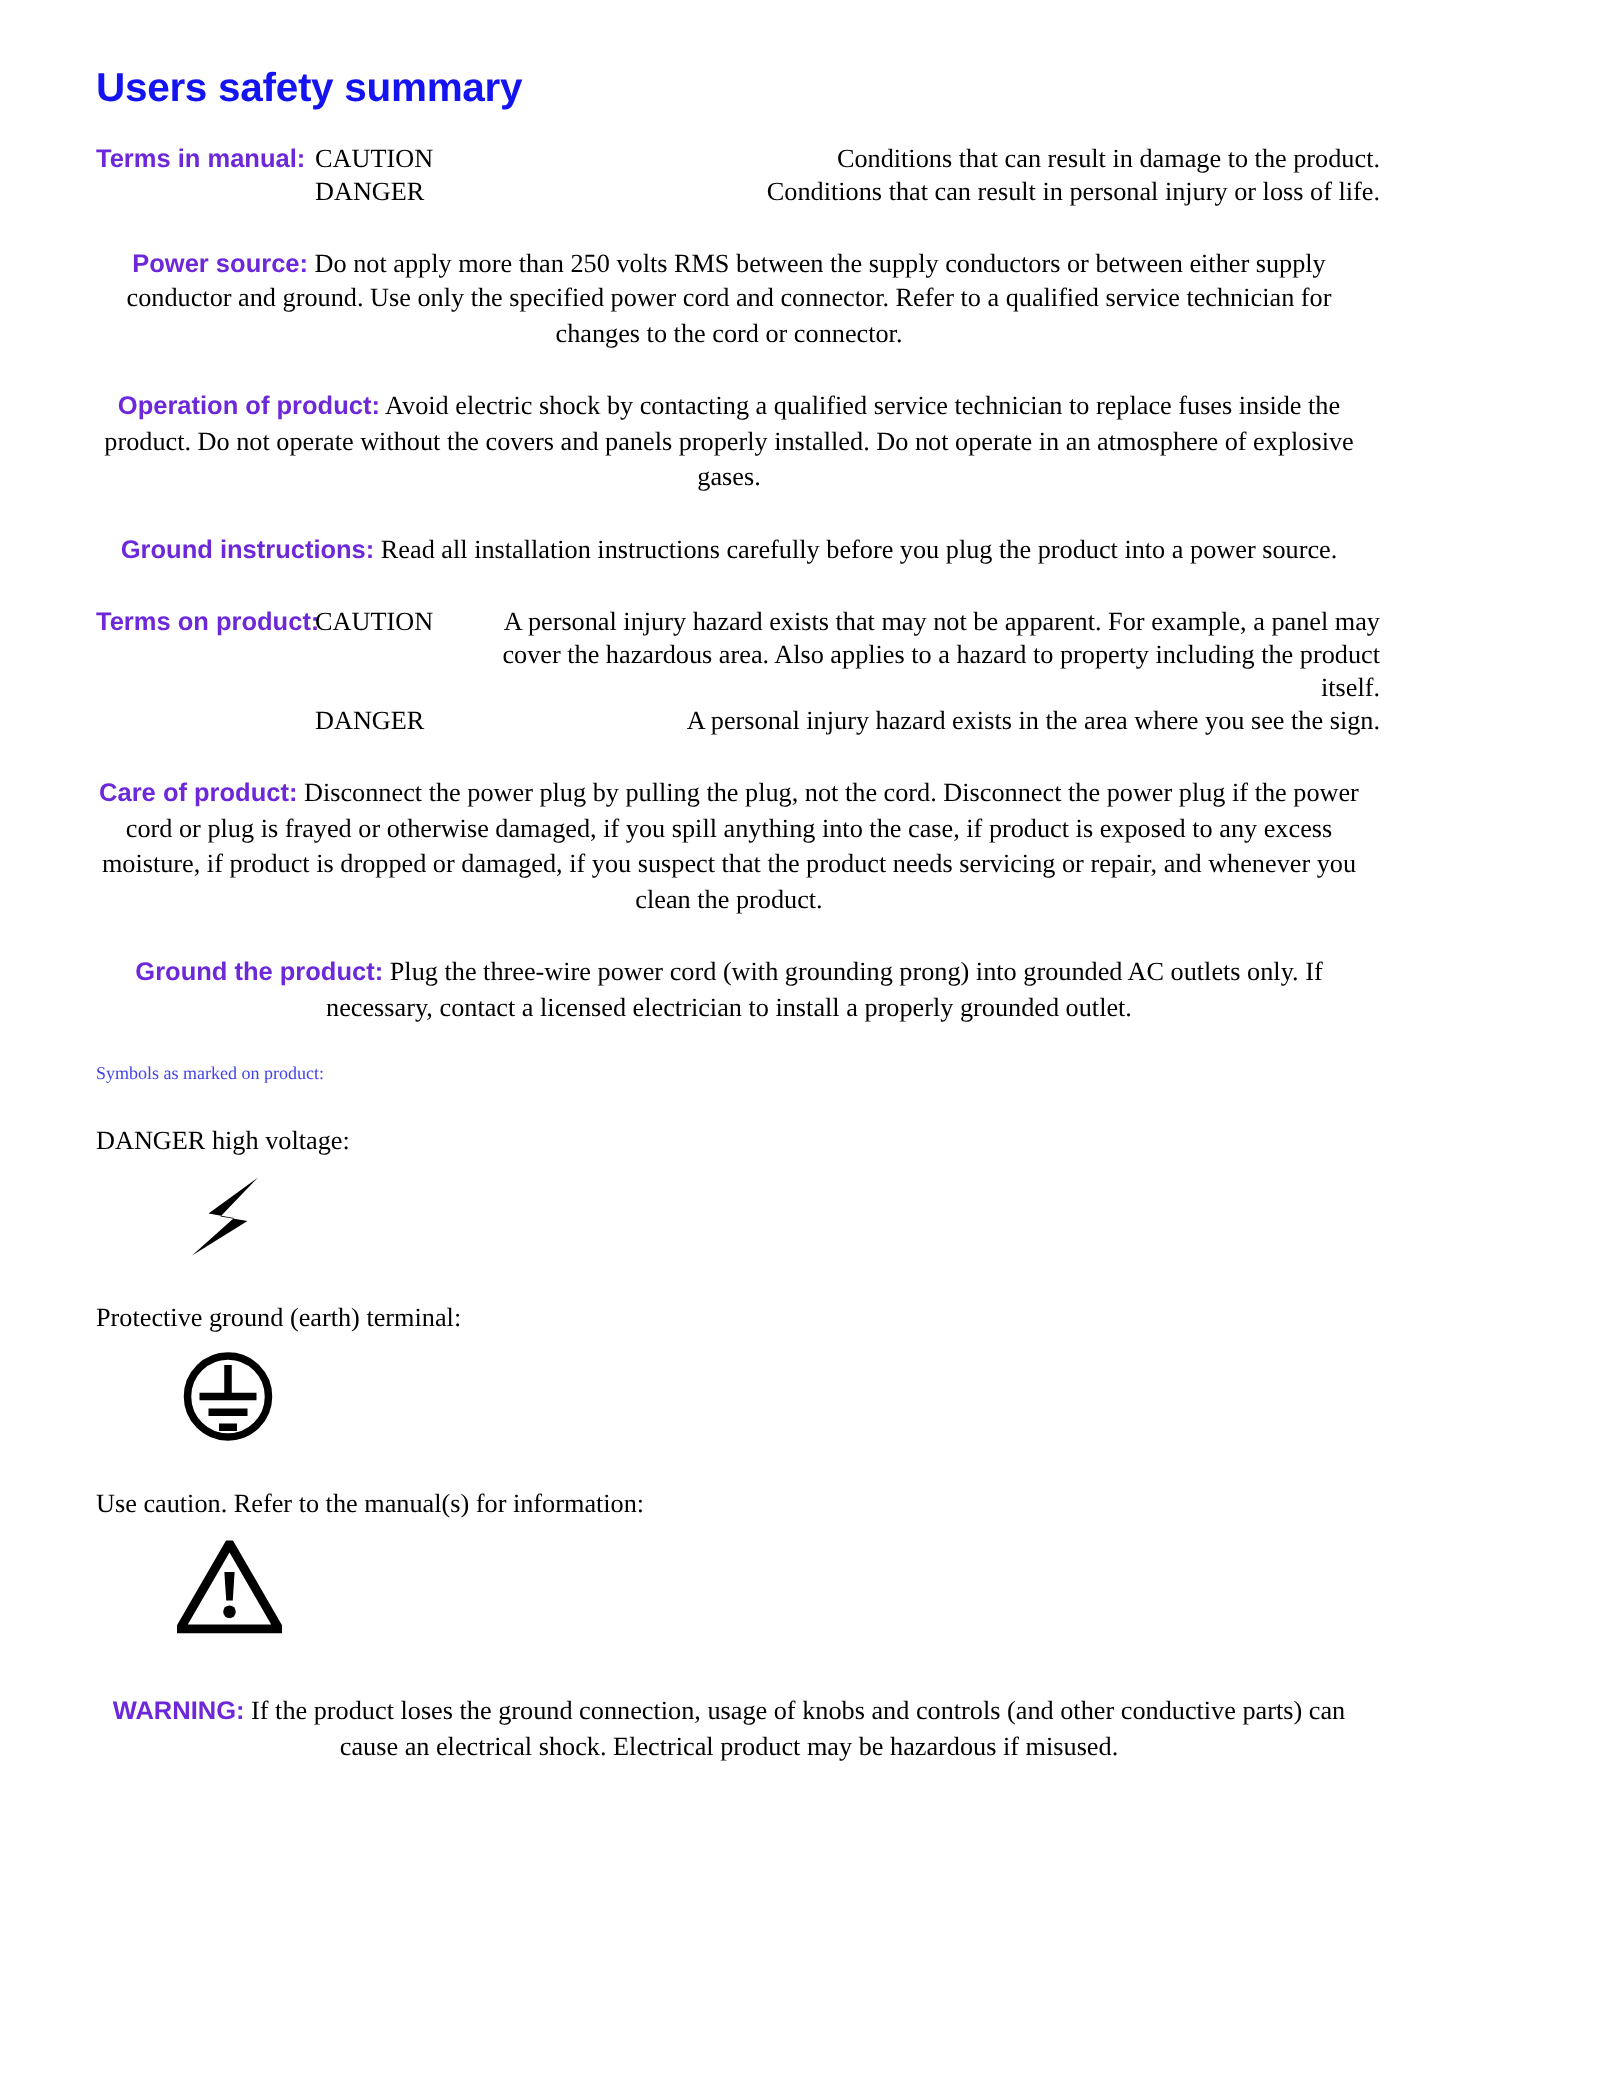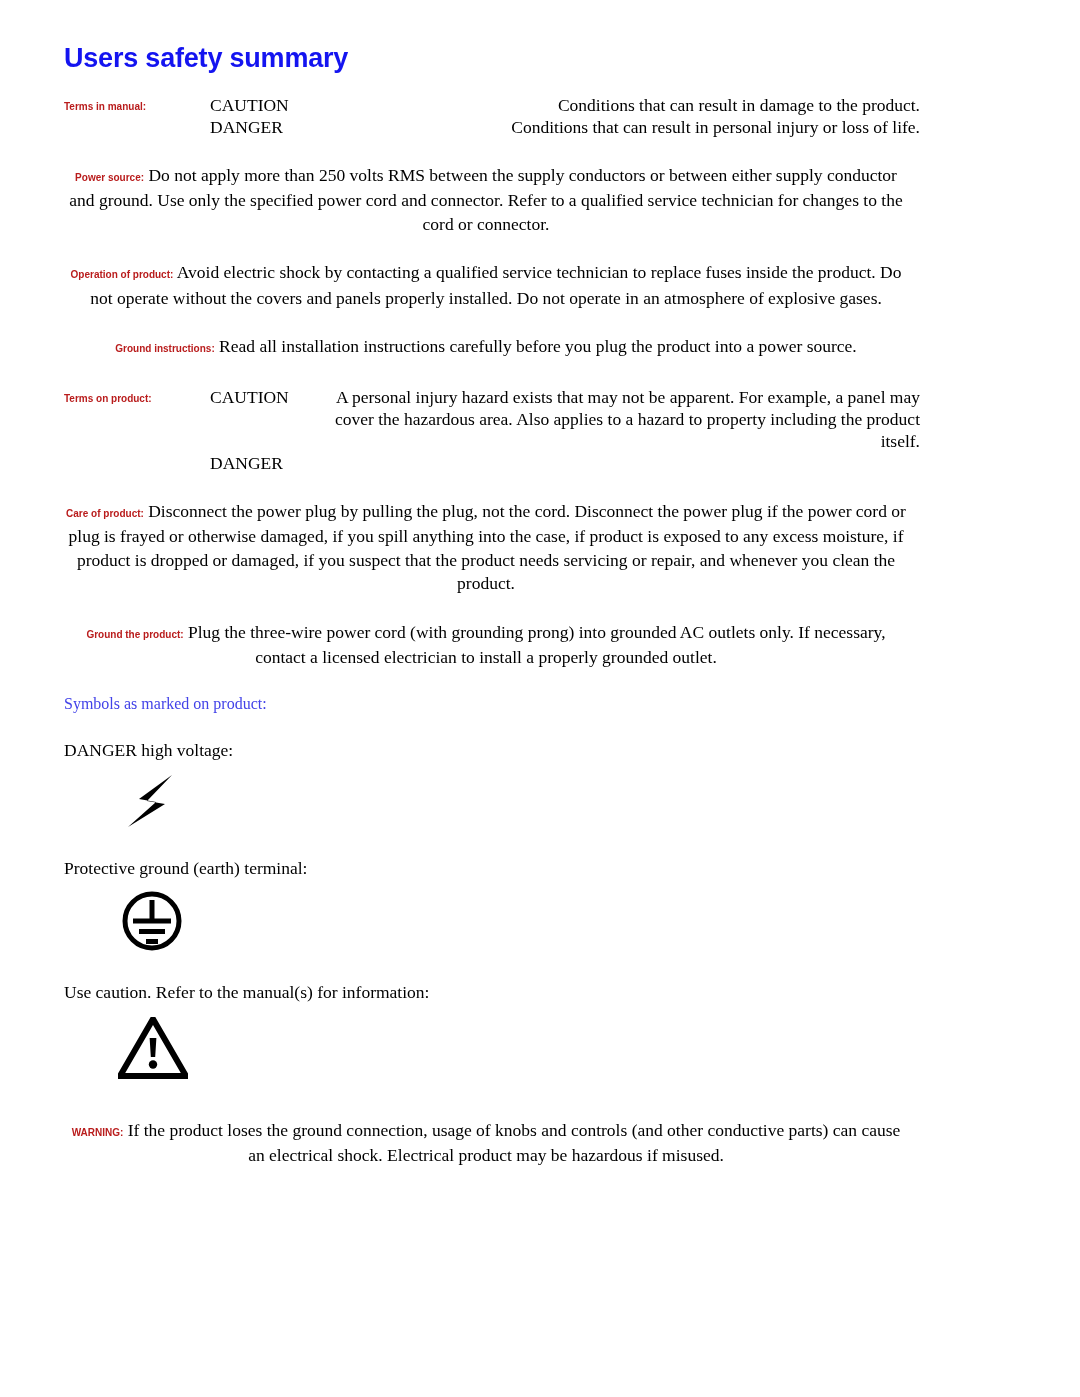--- a/index.html
+++ b/index.html
@@ -38,22 +38,22 @@
     letter-spacing: -0.2px;
     color: #1414f0;
     margin: 0 0 20px 0;
     line-height: 1.1;
   }
 
   
   .lbl {
     font-family: "Liberation Sans", "DejaVu Sans", sans-serif;
     font-weight: bold;
-    font-size: 10px;
-    color: #b91c1c;
+    font-size: 17px;
+    color: #6d28d9;
     white-space: nowrap;
   }
 
   
   .term-block {
     display: flex;
     align-items: flex-start;
     margin-bottom: 26px;
   }
   .term-label {
@@ -88,21 +88,21 @@
     line-height: 23.5px;
     text-align: center;
   }
   p.para .body {
     font-size: 17.5px;
   }
 
   
   .symbols-heading {
     font-family: "Liberation Serif", "DejaVu Serif", serif;
-    font-size: 16px;
+    font-size: 12px;
     color: #4242e8;
     margin: 8px 0 26px 0;
   }
   .sym-caption {
     font-size: 17.5px;
     line-height: 22px;
     margin: 0;
   }
   .sym-figure {
     margin: 12px 0 22px 0;
@@ -159,20 +159,21 @@
       <div class="term-label">
         <span class="lbl">Terms on product:</span>
       </div>
       <div class="term-rows">
         <div class="term-row">
           <div class="term-key">CAUTION</div>
           <div class="term-desc">A personal injury hazard exists that may not be apparent.  For example, a panel may cover the hazardous area.  Also applies to a hazard to property including the product itself.</div>
         </div>
         <div class="term-row">
           <div class="term-key">DANGER</div>
+          <div class="term-desc">A personal injury hazard exists in the area where you see the sign.</div>
         </div>
       </div>
     </div>
 
     <p class="para">
       <span class="lbl">Care of product:</span>
       <span class="body">Disconnect the power plug by pulling the plug, not the cord.  Disconnect the power plug if the power cord or plug is frayed or otherwise damaged, if you spill anything into the case, if product is exposed to any excess moisture, if product is dropped or damaged, if you suspect that the product needs servicing or repair, and whenever you clean the product.</span>
     </p>
 
     <p class="para">

